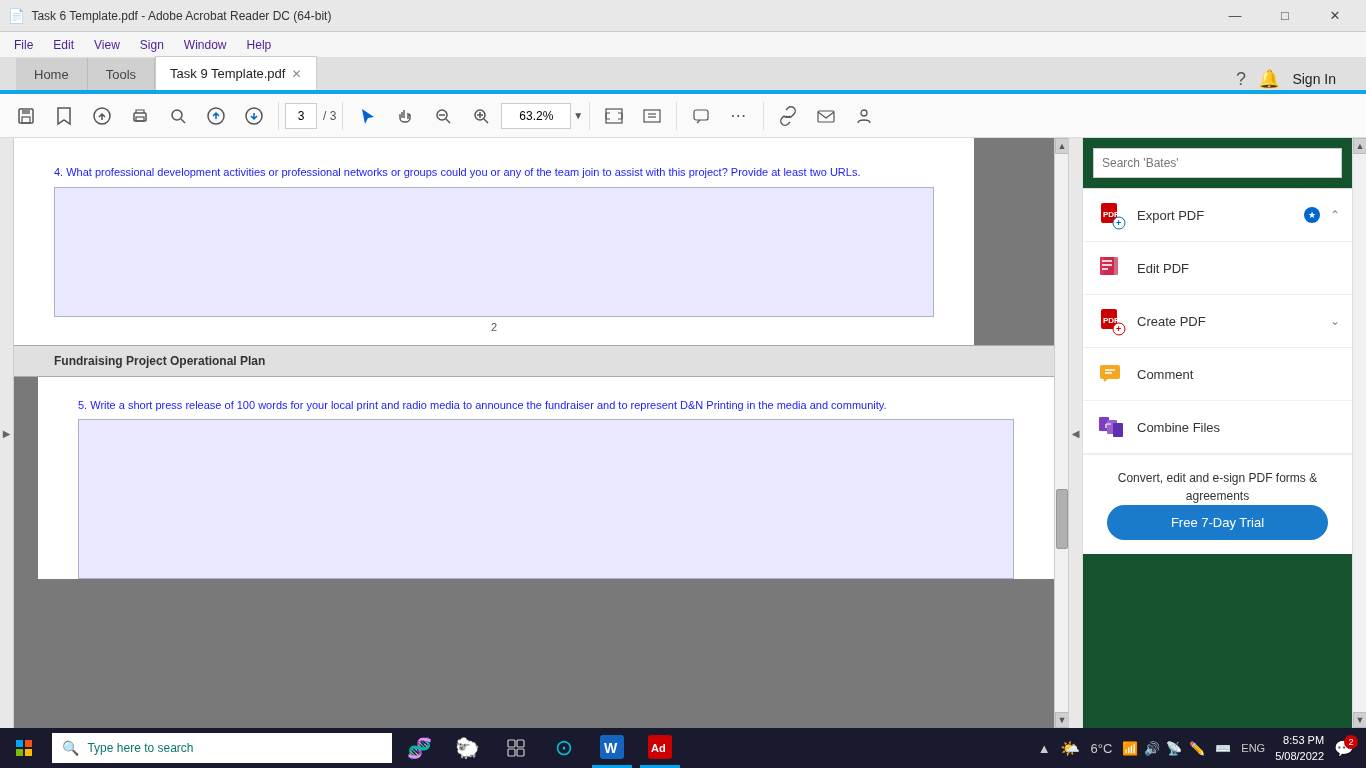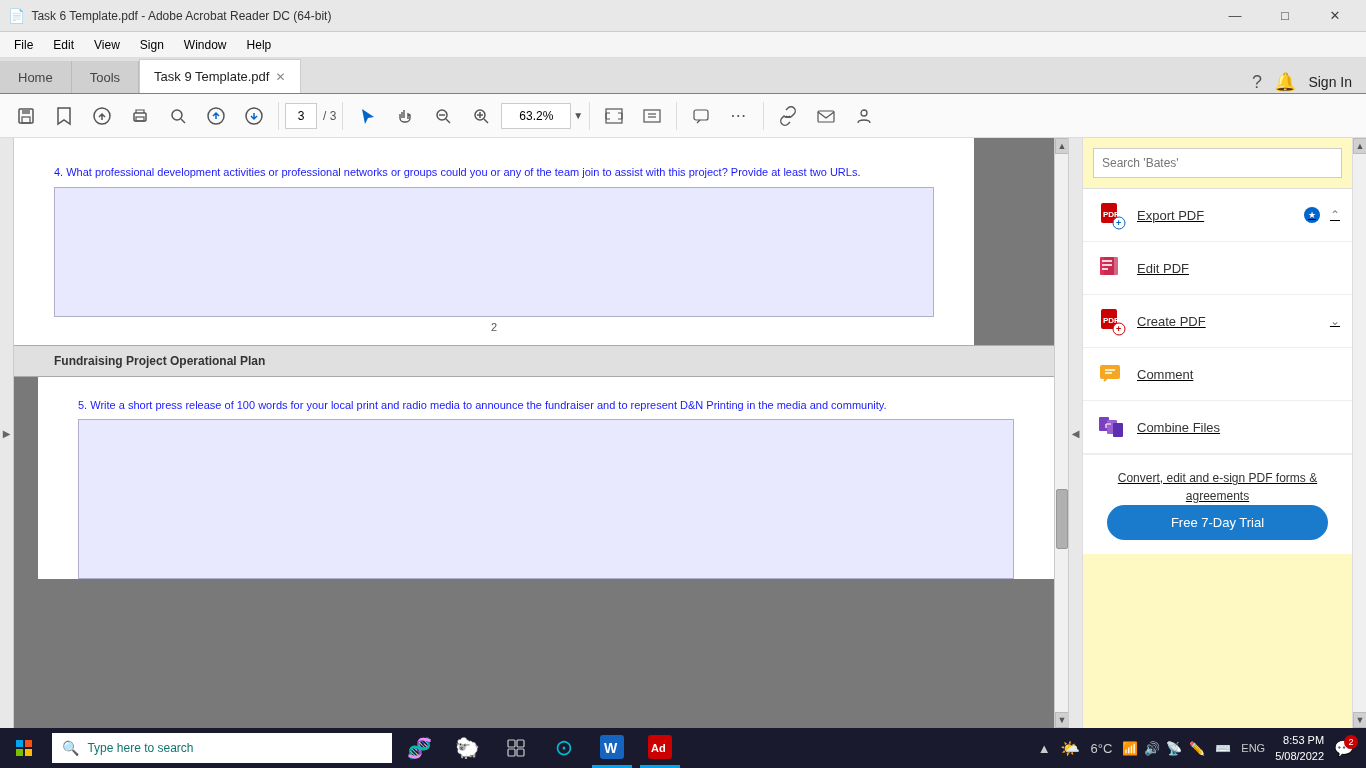--- a/index.html
+++ b/index.html
@@ -29,34 +29,34 @@
       background: #f5f5f5;
       height: 26px;
       display: flex;
       align-items: center;
       padding: 0 4px;
       border-bottom: 1px solid #ddd;
     }
     .menu-item {
       padding: 2px 10px;
       font-size: 12px;
-      color: #000000;
+      color: #4c1d95;
       cursor: pointer;
       height: 100%;
       display: flex; align-items: center;
     }
 
     
     .tab-bar {
       background: #e0e0e0;
       height: 36px;
       display: flex;
       align-items: flex-end;
-      padding: 0 0;
-      border-bottom: 1px solid #0ea5e9;
+      padding: 0 16px;
+      border-bottom: 4px solid #0ea5e9;
     }
     .tab-home, .tab-tools {
       padding: 6px 18px;
       font-size: 13px;
       cursor: pointer;
       color: #444;
       background: #d0d0d0;
       border-right: 1px solid #bbb;
       height: 32px;
       display: flex; align-items: center;
@@ -195,23 +195,23 @@
     .scroll-thumb {
       position: absolute;
       width: 12px; left: 1px; top: 60%;
       height: 60px; background: #b0b0b0;
       border: 1px solid #999; border-radius: 2px; cursor: pointer;
     }
 
     
     .right-panel {
       width: 270px;
-      background: #fef9c3;
+      background: #14532d;
       border-left: 1px solid #ddd;
-      display: flex; flex-direction: column; text-decoration: underline;
+      display: flex; flex-direction: column;
     }
 
     
     .rp-search {
       padding: 10px;
       border-bottom: 1px solid #ddd;
     }
     .rp-search input {
       width: 100%; height: 30px; border: 1px solid #ccc;
       padding: 0 8px; font-size: 12px; color: #888;

